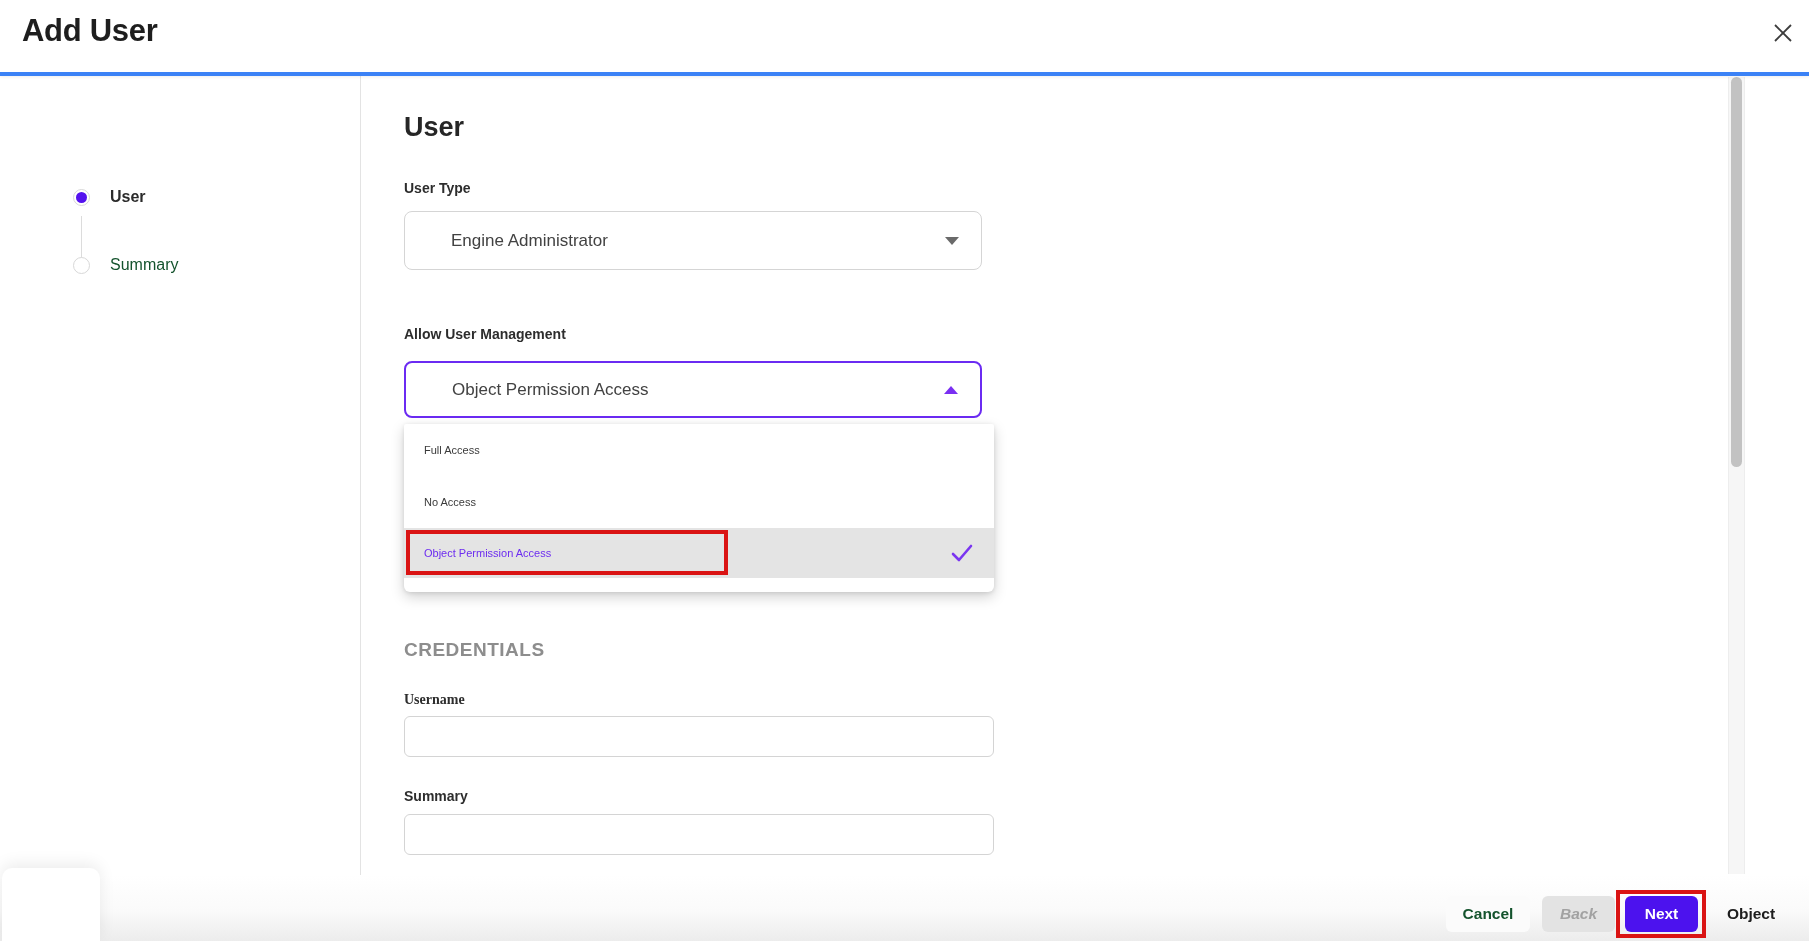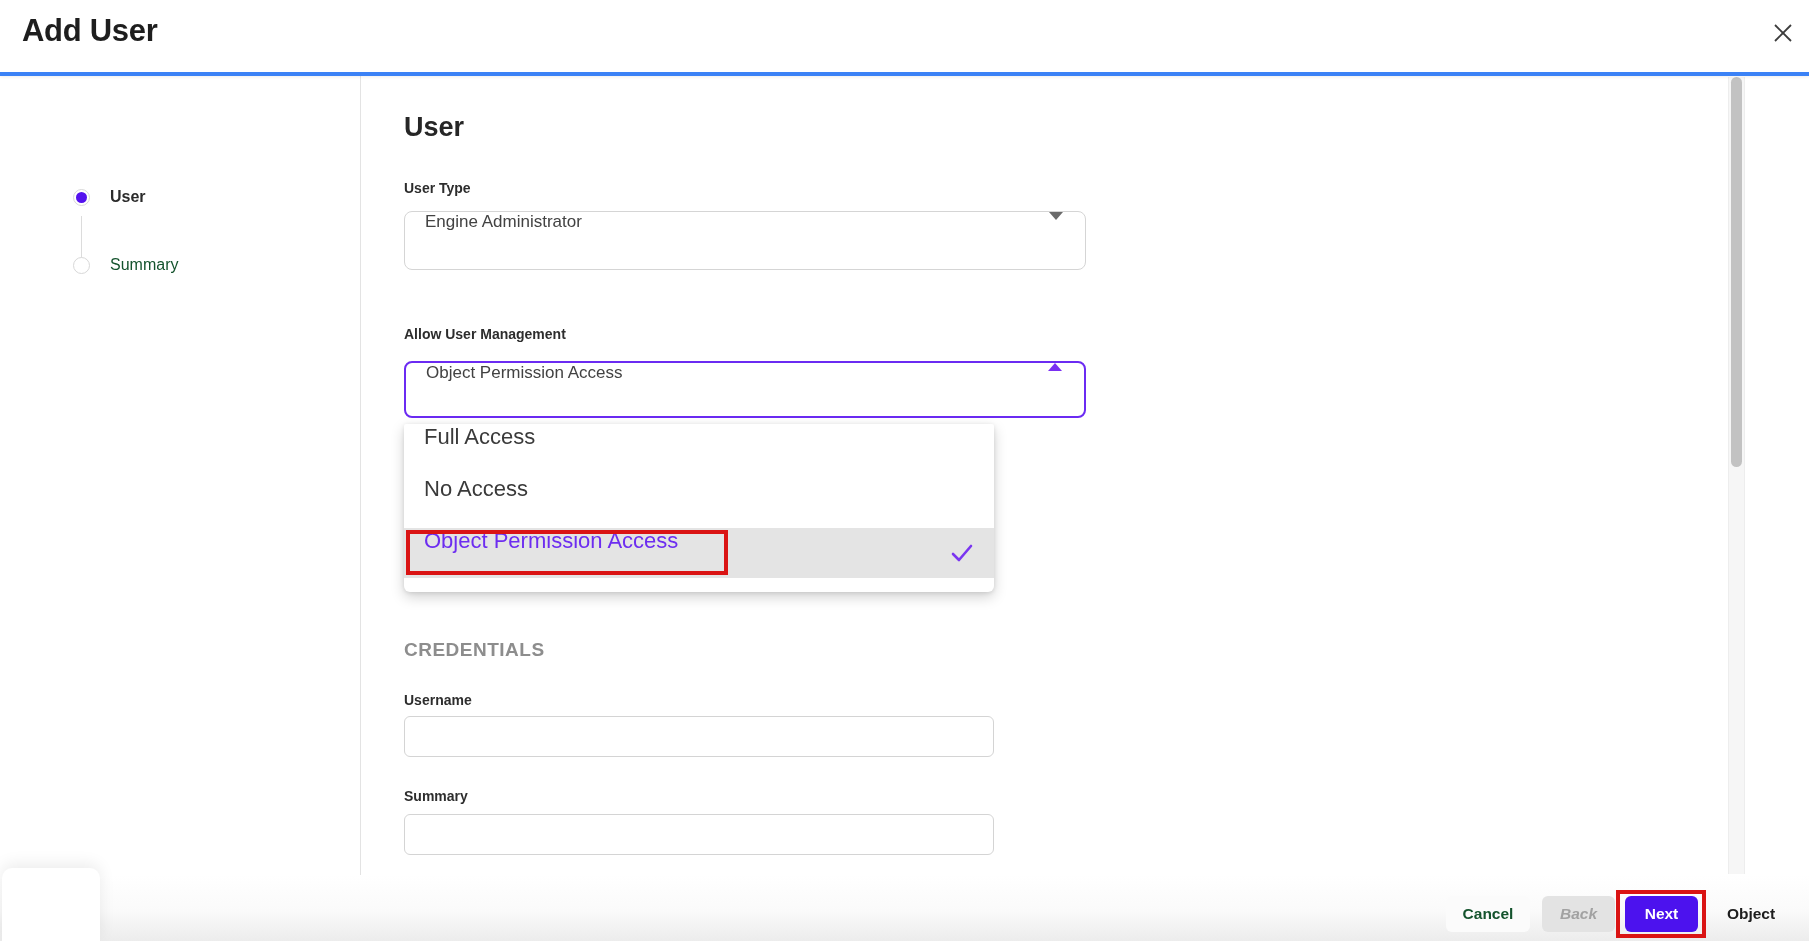--- a/index.html
+++ b/index.html
@@ -54,46 +54,46 @@
 
   
   .content { position: absolute; left: 361px; top: 76px; width: 1367px; height: 799px; background: #fff; }
   .section-heading {
     position: absolute; left: 43px; top: 36px;
     font-size: 27px; font-weight: 700; color: #262626;
   }
   .field-label { position: absolute; left: 43px; font-size: 14px; font-weight: 700; color: #2d2d2d; }
   .label-user-type { top: 104px; }
   .label-aum { top: 250px; }
-  .label-username { top: 616px; }
+  .label-username { top: 616px; font-family: Liberation Serif, serif; }
   .label-password { top: 712px; }
 
   .select-box {
-    position: absolute; left: 43px; width: 682px;
+    position: absolute; left: 43px; width: 578px;
     background: #fff; border: 1px solid #d5d5d5; border-radius: 8px;
-    display: flex; cursor: pointer;
+    display: flex; align-items: center; cursor: pointer; padding-left: 26px;
   }
   .select-user-type { top: 135px; height: 59px; }
   .select-aum { top: 285px; height: 57px; border: 2px solid #6b2bf2; }
   .select-value { margin-left: 20px; font-size: 17px; color: #424242; }
   .caret { position: absolute; right: 22px; width: 0; height: 0;
     border-left: 7px solid transparent; border-right: 7px solid transparent; }
   .caret-down { border-top: 8px solid #6a6a6a; }
   .caret-up { border-bottom: 8px solid #7a2ff2; }
 
   
   .dropdown-menu {
     position: absolute; left: 43px; top: 348px; width: 590px;
     background: #fff; border-radius: 2px 2px 6px 6px;
     box-shadow: 0 5px 14px rgba(0,0,0,0.18), 0 1px 4px rgba(0,0,0,0.10);
     padding-bottom: 14px; z-index: 8;
   }
   .menu-option {
-    height: 52px; display: flex; align-items: flex-start;
-    font-size: 22px; color: #3a3a3a; cursor: pointer; position: relative;
+    height: 52px; display: flex; align-items: center;
+    font-size: 11px; color: #3a3a3a; cursor: pointer; position: relative;
   }
   .menu-option .opt-text { margin-left: 20px; }
   .menu-option.selected { height: 50px; background: #e4e4e4; color: #6d2df0; }
   .menu-option.selected .check { position: absolute; right: 20px; top: 15px; }
 
   
   .credentials-heading {
     position: absolute; left: 43px; top: 563px;
     font-size: 19px; font-weight: 700; color: #8d8d8d; letter-spacing: 0.5px;
   }

